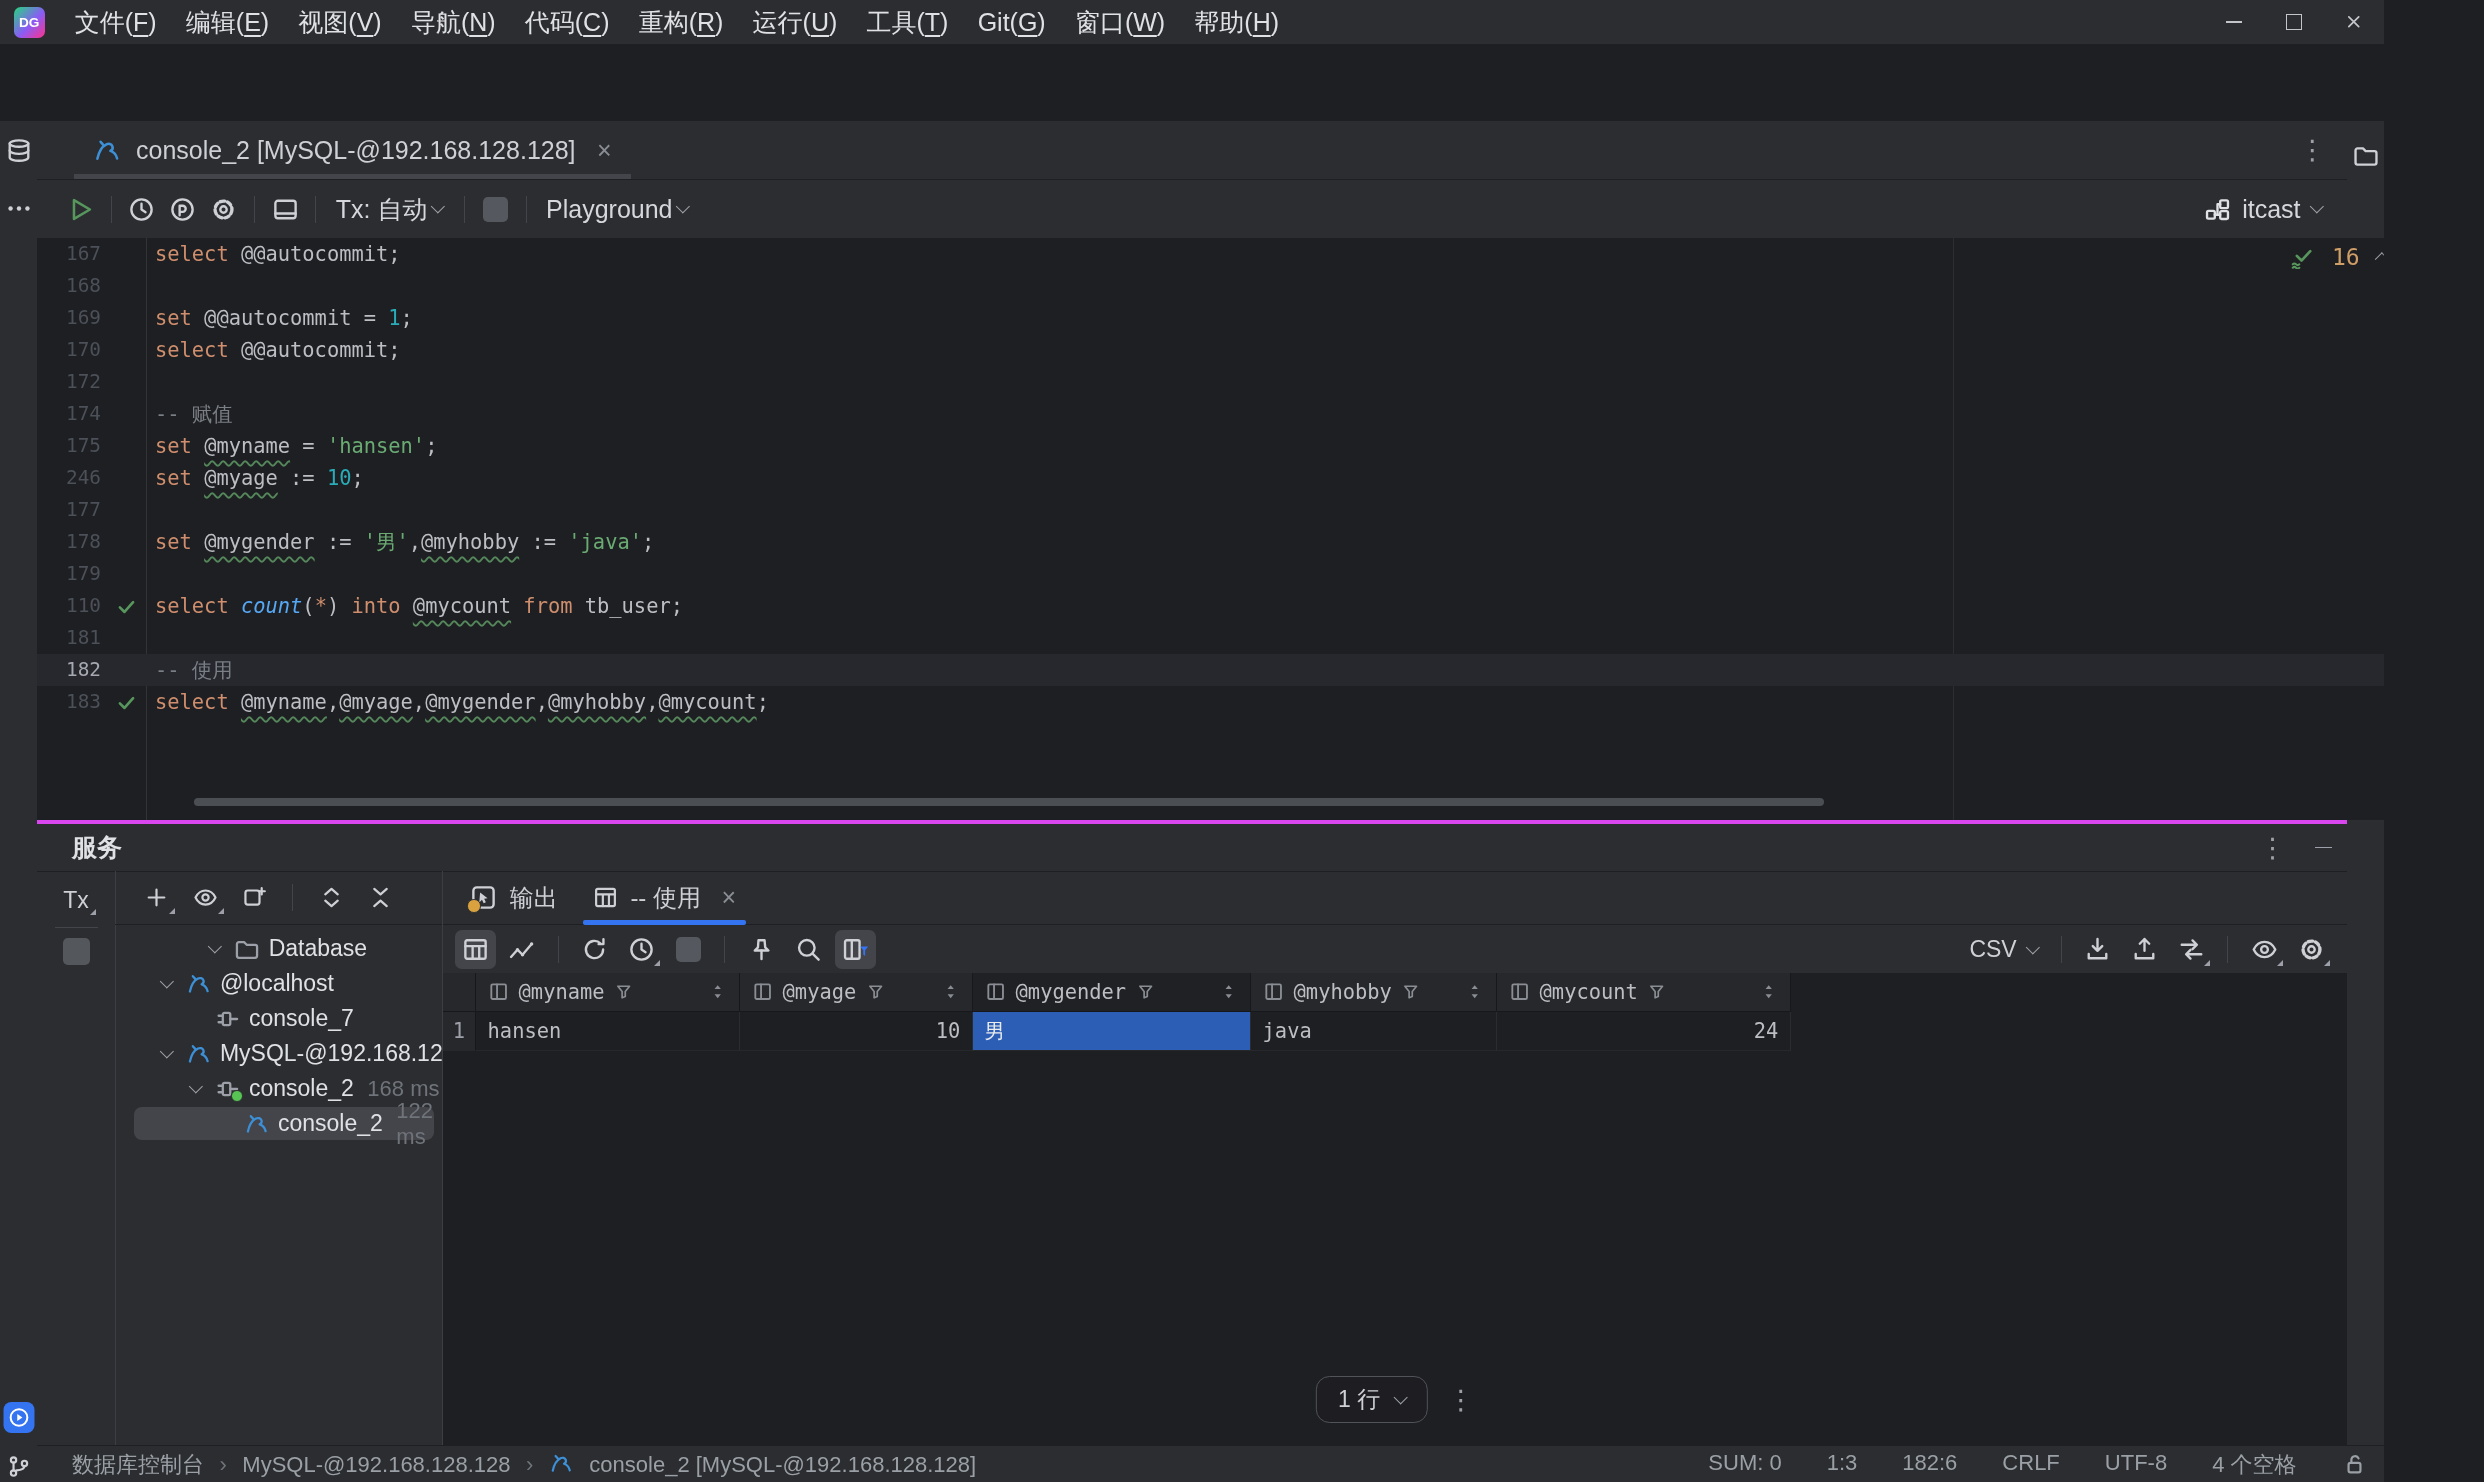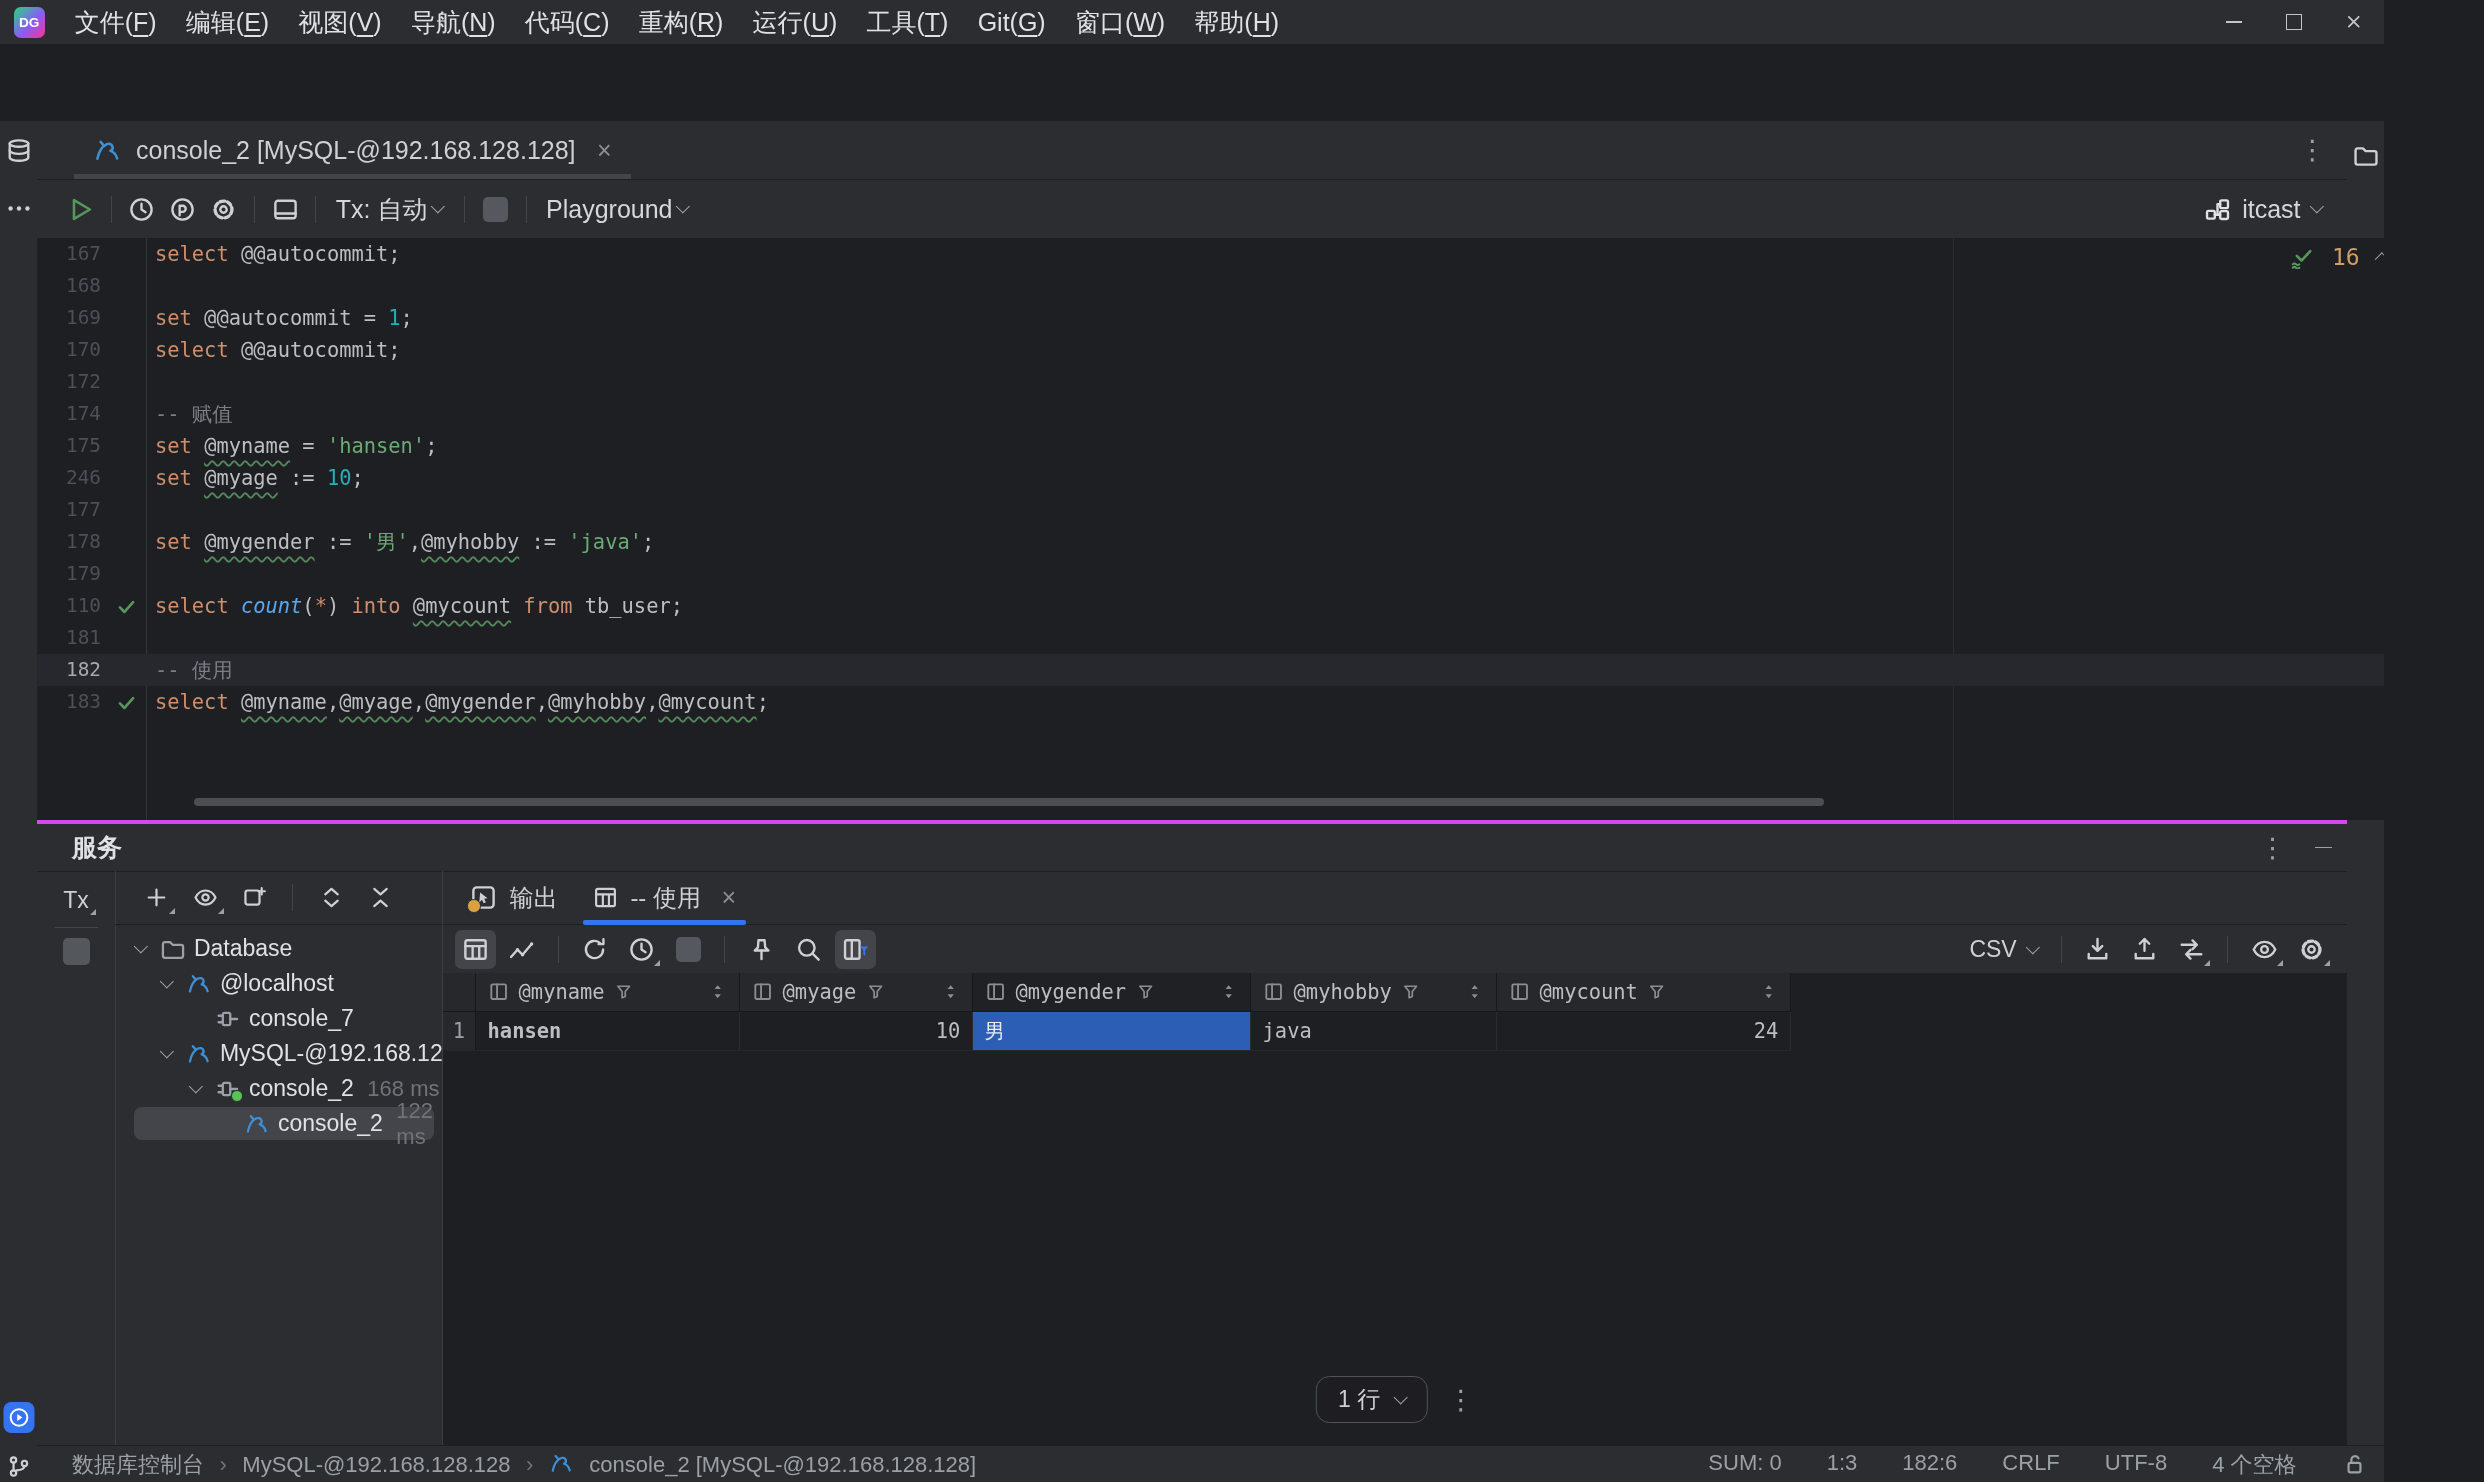--- a/index.html
+++ b/index.html
@@ -512,21 +512,21 @@
                 <use href="#sym-expand"></use>
               </svg>
             </span>
           <span class="ib">
               <svg class="ic" width="25" height="25" viewBox="0 0 26 26">
                 <use href="#sym-collapse"></use>
               </svg>
             </span>
         </div>
         <div class="tree">
-            <div class="trow" style="padding-left: 11px;">
+            <div class="trow" style="padding-left: 11px; justify-content: center;">
               <span class="tcv">
                 <span class="cv"></span>
               </span>
               <span class="tico">
                 <svg class="ic c-gray" width="26" height="26" viewBox="0 0 27 27">
                   <use href="#sym-folder"></use>
                 </svg>
               </span>
               <span class="tlabel">Database</span>
             </div>
@@ -742,21 +742,21 @@
                   <use href="#sym-funnel"></use>
                 </svg>
                 <svg class="ic sorti" width="19.4" height="19.4" style="color:#8a8d93" viewBox="0 0 20 20">
                   <use href="#sym-sort"></use>
                 </svg>
               </div>
             </div>
           <div>
               <div class="tblrow">
                 <div class="tdg" style="width: 33px;">1</div>
-                <div class="td" style="width: 264px; font-weight: bold;">hansen</div>
+                <div class="td" style="width: 264px;">hansen</div>
                 <div class="td num" style="width: 233px;">10</div>
                 <div class="td sel" style="width: 278px;">男</div>
                 <div class="td" style="width: 246px;">java</div>
                 <div class="td num" style="width: 294px;">24</div>
               </div>
             </div>
           <div class="rowpill">
             <span class="pillbtn">
               <span>1 行</span>
               <span class="cv"></span>

